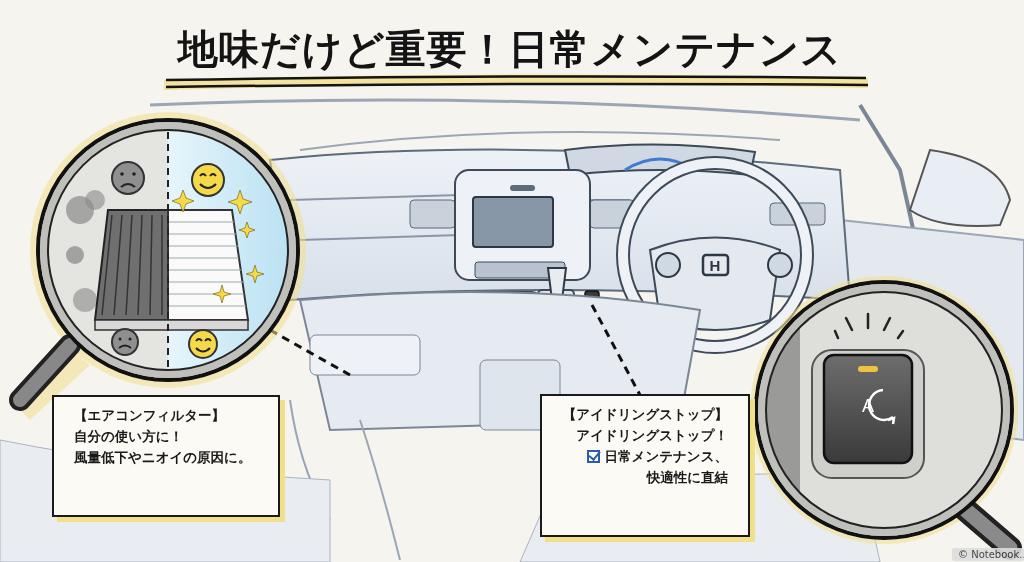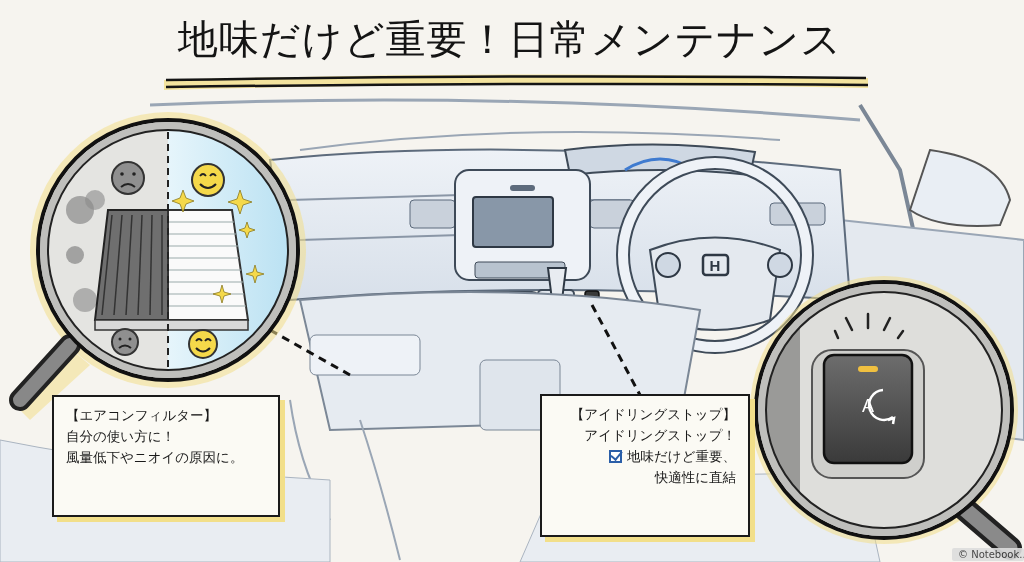--- a/index.html
+++ b/index.html
@@ -1,22 +1,22 @@
 <!DOCTYPE html>
 <html><head>
 <meta charset="utf-8">
 <style>
   *{box-sizing:border-box;margin:0;padding:0}
   html,body{width:1024px;height:562px;overflow:hidden;background:#f6f4ef}
   body{position:relative;font-family:"DejaVu Sans","Liberation Sans",sans-serif;color:#1a1a1a}
   .abs{position:absolute}
-  #title{left:150px;top:12px;width:720px;text-align:center;font-size:40px;font-weight:normal;letter-spacing:1px;color:#141414;white-space:nowrap}
+  #title{left:150px;top:22px;width:720px;text-align:center;font-size:40px;font-weight:bold;letter-spacing:1px;color:#141414;white-space:nowrap}
   #title-underline{left:160px;top:72px;width:712px;height:22px}
   #scene{left:0;top:95px;width:1024px;height:467px}
-  .callout{position:absolute;background:#fbfaf4;border:2.5px solid #1a1a1a;box-shadow:5px 5px 0 #f2df8a;padding:8px 12px;font-weight:normal;line-height:1.55}
+  .callout{position:absolute;background:#fbfaf4;border:2.5px solid #1a1a1a;box-shadow:5px 5px 0 #f2df8a;padding:8px 20px;font-weight:bold;line-height:1.55}
   #callout-filter{left:52px;top:395px;width:228px;height:122px;font-size:13.5px}
   #callout-idle{left:540px;top:394px;width:210px;height:143px;font-size:13.5px;text-align:right}
   .callout p{white-space:nowrap}
   .chk{display:inline-block;width:13px;height:13px;border:2px solid #2a5ea8;margin-right:5px;position:relative;top:2px;background:#fff}
   .chk::after{content:"";position:absolute;left:2px;top:-3px;width:5px;height:9px;border:solid #2a5ea8;border-width:0 2.5px 2.5px 0;transform:rotate(40deg)}
   #watermark{right:0;top:548px;background:#ddd;color:#333;font-size:10px;padding:1px 6px;border-radius:2px;opacity:.9;white-space:nowrap;overflow:hidden;width:72px}
 </style>
 </head>
 <body>
 
@@ -207,17 +207,17 @@
 
 <div id="callout-filter" class="callout">
   <p>【エアコンフィルター】</p>
   <p>自分の使い方に！</p>
   <p>風量低下やニオイの原因に。</p>
 </div>
 
 <div id="callout-idle" class="callout">
   <p>【アイドリングストップ】</p>
   <p>アイドリングストップ！</p>
-  <p><span class="chk"></span><span>地味だけど重要、</span></p>
+  <p><span class="chk"></span><span>日常メンテナンス、</span></p>
   <p>快適性に直結</p>
 </div>
 
 <div id="watermark" class="abs">© Notebook...</div>
 
 </body></html>

